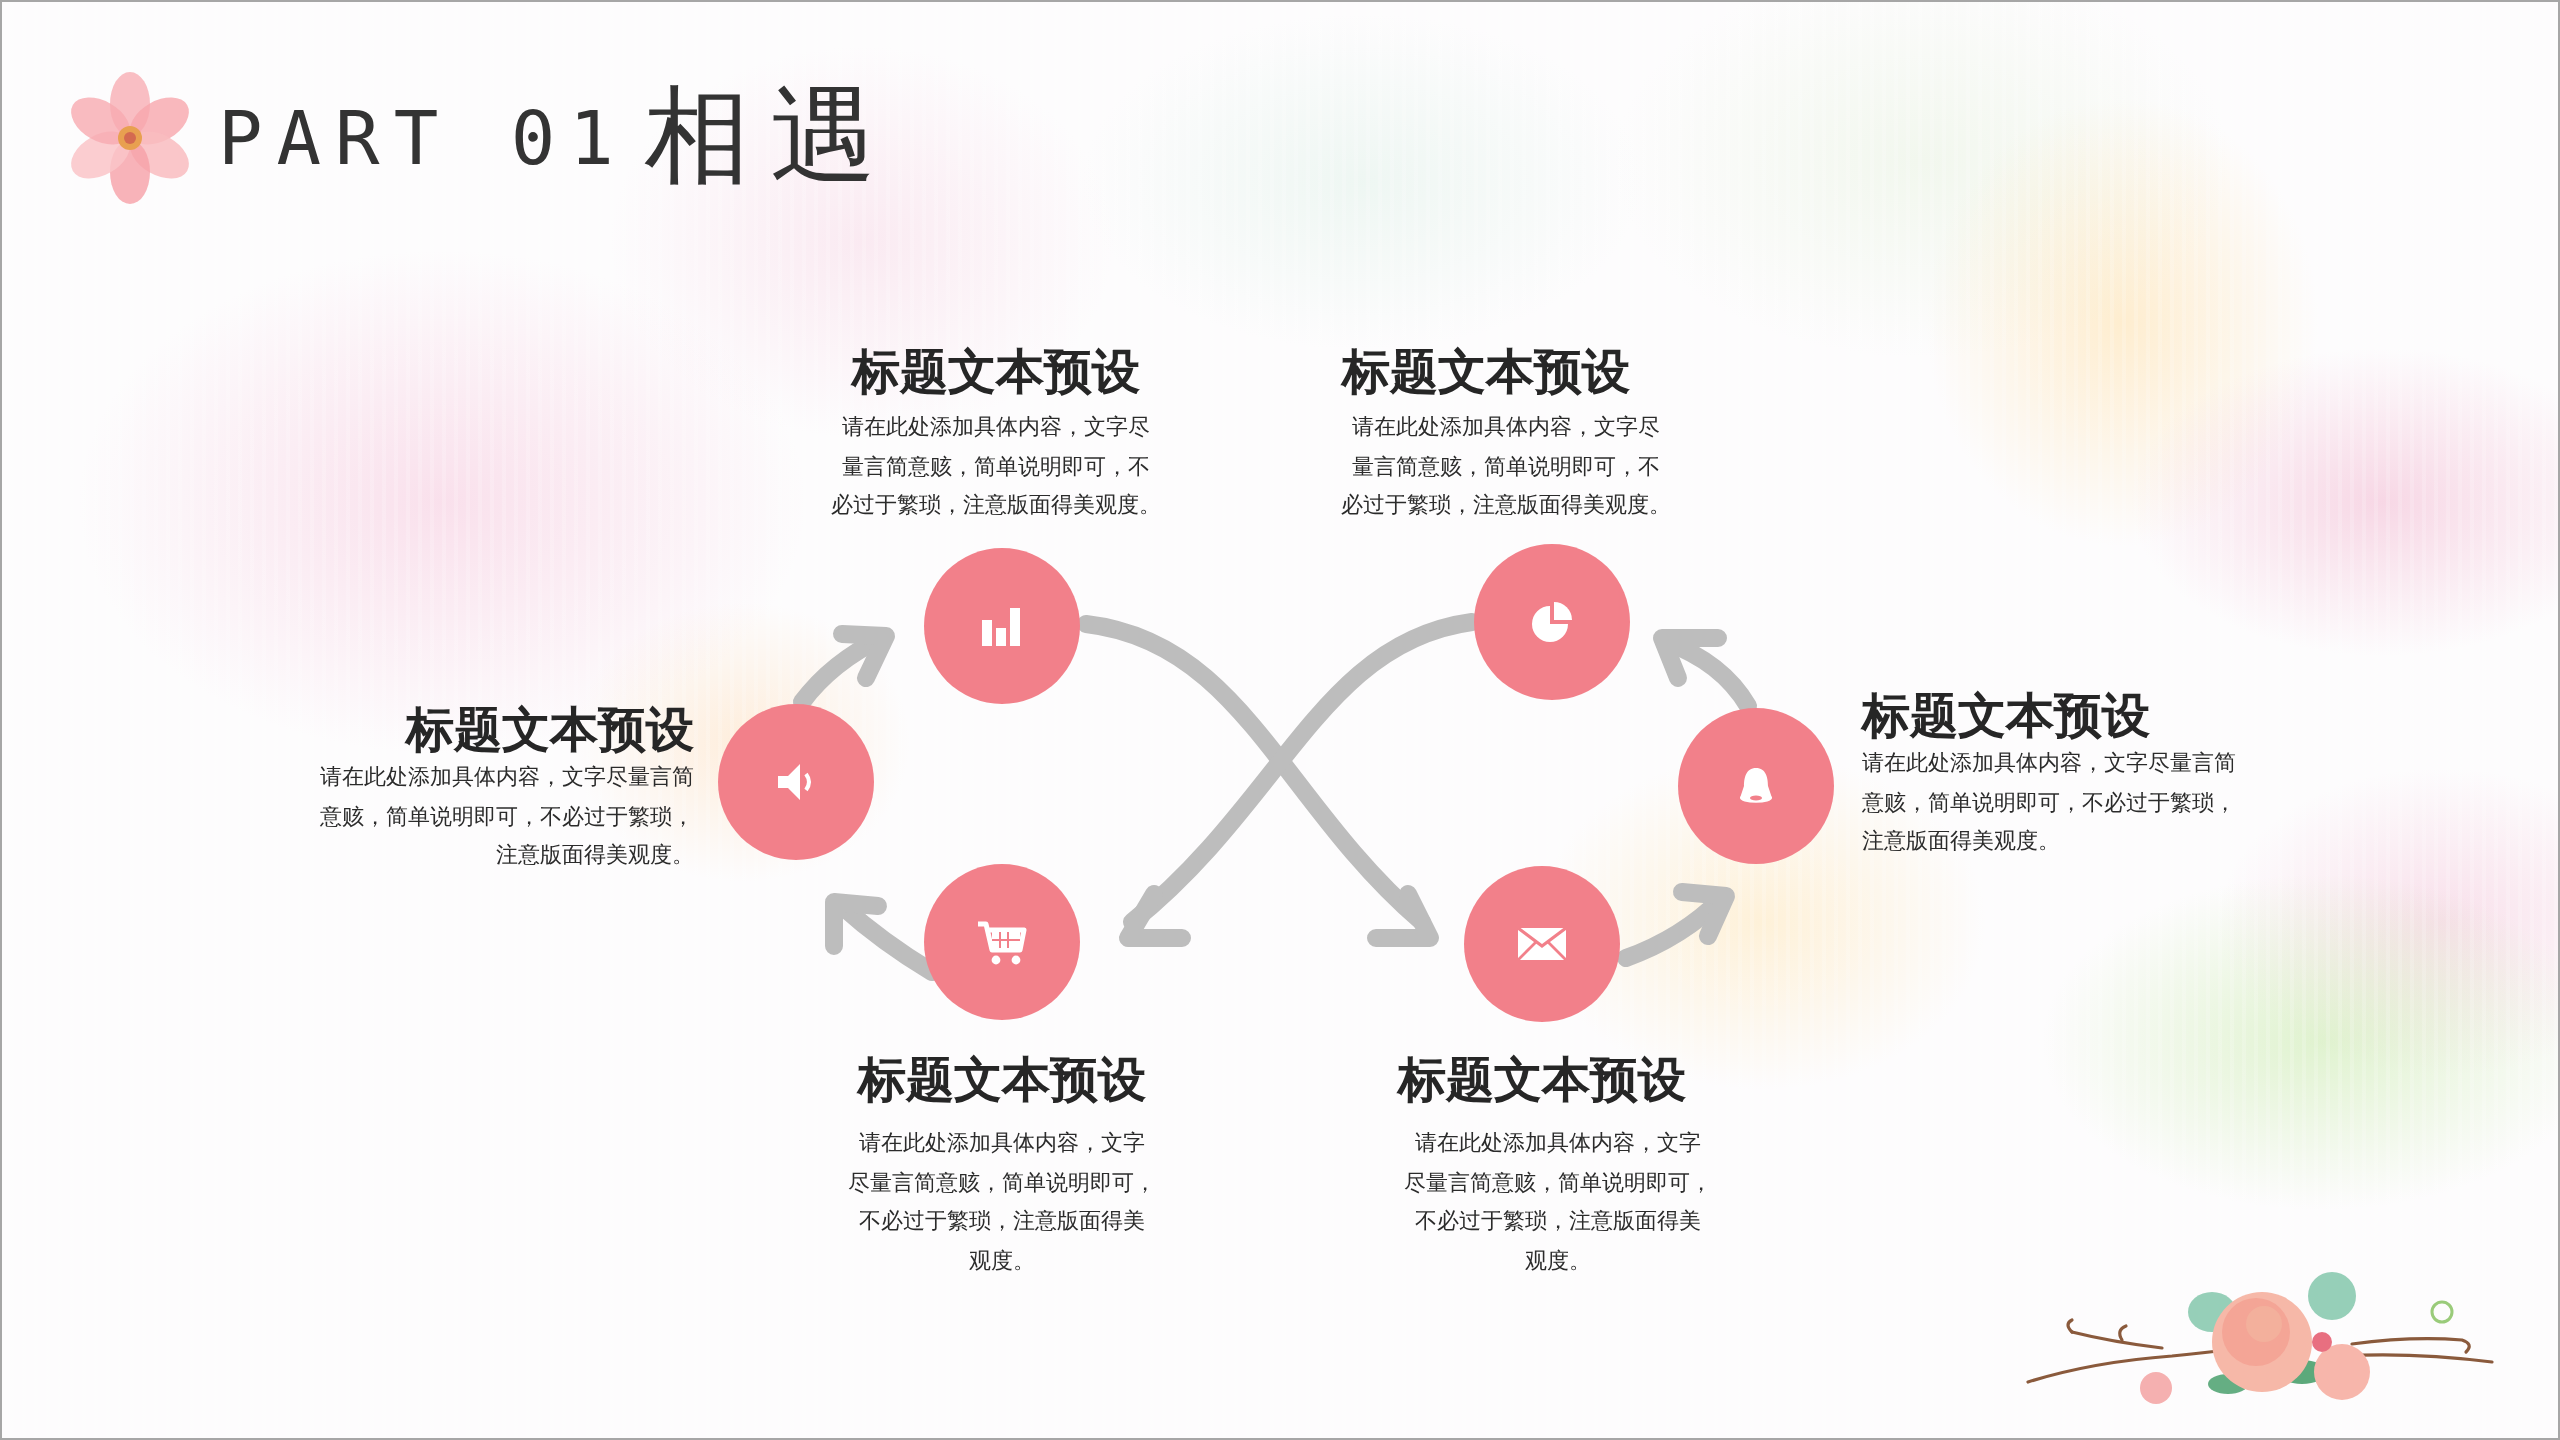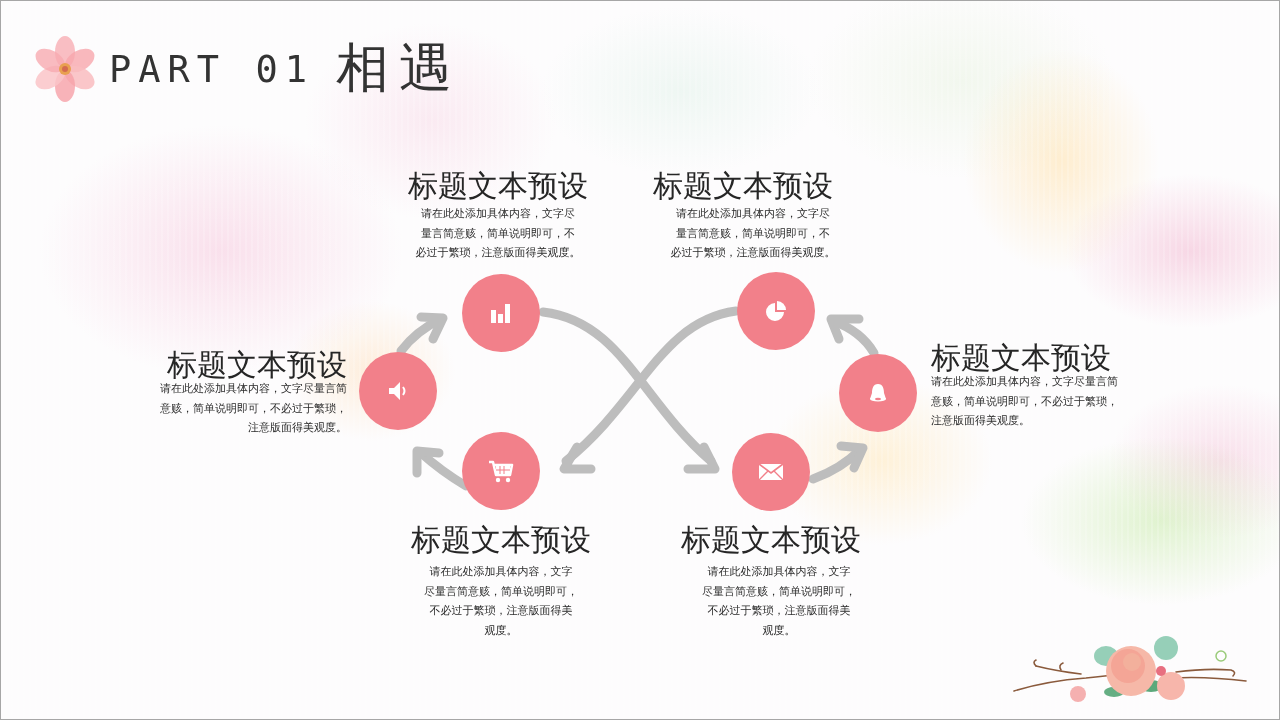--- a/index.html
+++ b/index.html
@@ -16,28 +16,28 @@
         radial-gradient(ellipse 160px 120px at 880px 460px, rgba(255,230,180,0.50), rgba(255,255,255,0) 70%),
         radial-gradient(ellipse 200px 120px at 680px 90px, rgba(220,240,230,0.45), rgba(255,255,255,0) 70%),
         radial-gradient(ellipse 220px 140px at 960px 80px, rgba(225,240,215,0.40), rgba(255,255,255,0) 70%),
         #fdfcfd;
     }
     .stripes { position:absolute; inset:0; background:repeating-linear-gradient(90deg, rgba(255,255,255,0) 0 4px, rgba(255,255,255,0.18) 4px 6px); pointer-events:none; }
 
     .header { position:absolute; left:30px; top:30px; height:76px; display:flex; align-items:center; }
     .flower { width:68px; height:68px; position:relative; }
     .part { margin-left:10px; font-family:"DejaVu Sans Mono", monospace; font-size:37px; letter-spacing:7px; color:#333; }
-    .title-cn { margin-left:22px; font-size:53px; color:#333; letter-spacing:10px; }
+    .title-cn { margin-left:8px; font-size:53px; color:#333; letter-spacing:10px; }
 
     .diagram { position:absolute; left:0; top:0; width:1280px; height:720px; }
     .node { position:absolute; width:78px; height:78px; border-radius:50%; background:#f2808a; display:flex; align-items:center; justify-content:center; }
     .node svg { display:block; }
 
     .block { position:absolute; color:#2b2b2b; }
-    .block .h { font-size:30px; line-height:28px; color:#262626; }
+    .block .h { font-size:24px; line-height:28px; color:#262626;font-weight:bold; }
     .block .p { font-size:11px; line-height:19.5px; color:#2b2b2b; }
     .center { text-align:center; }
     .right { text-align:right; }
     .left { text-align:left; }
 
     .bouquet { position:absolute; left:1005px; top:625px; width:250px; height:80px; }
   </style>
 </head>
 <body>
 

